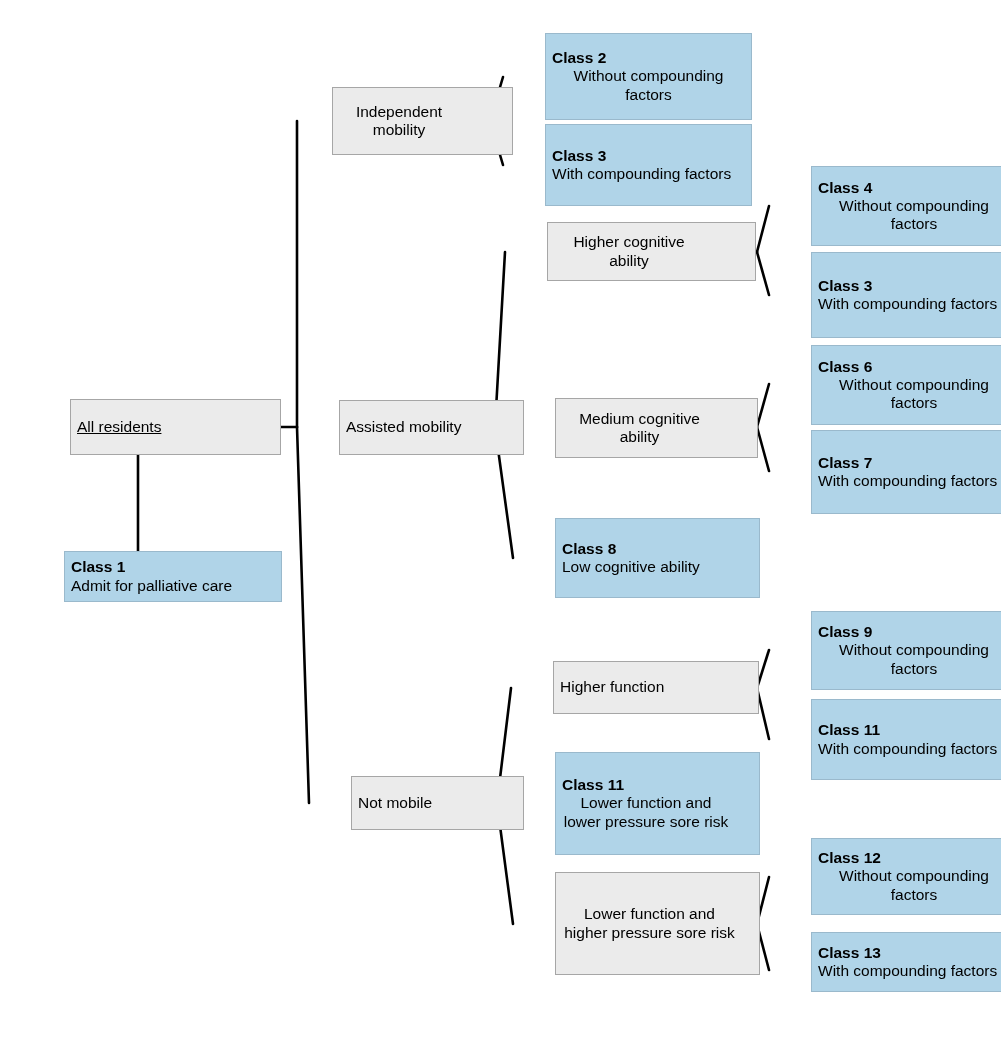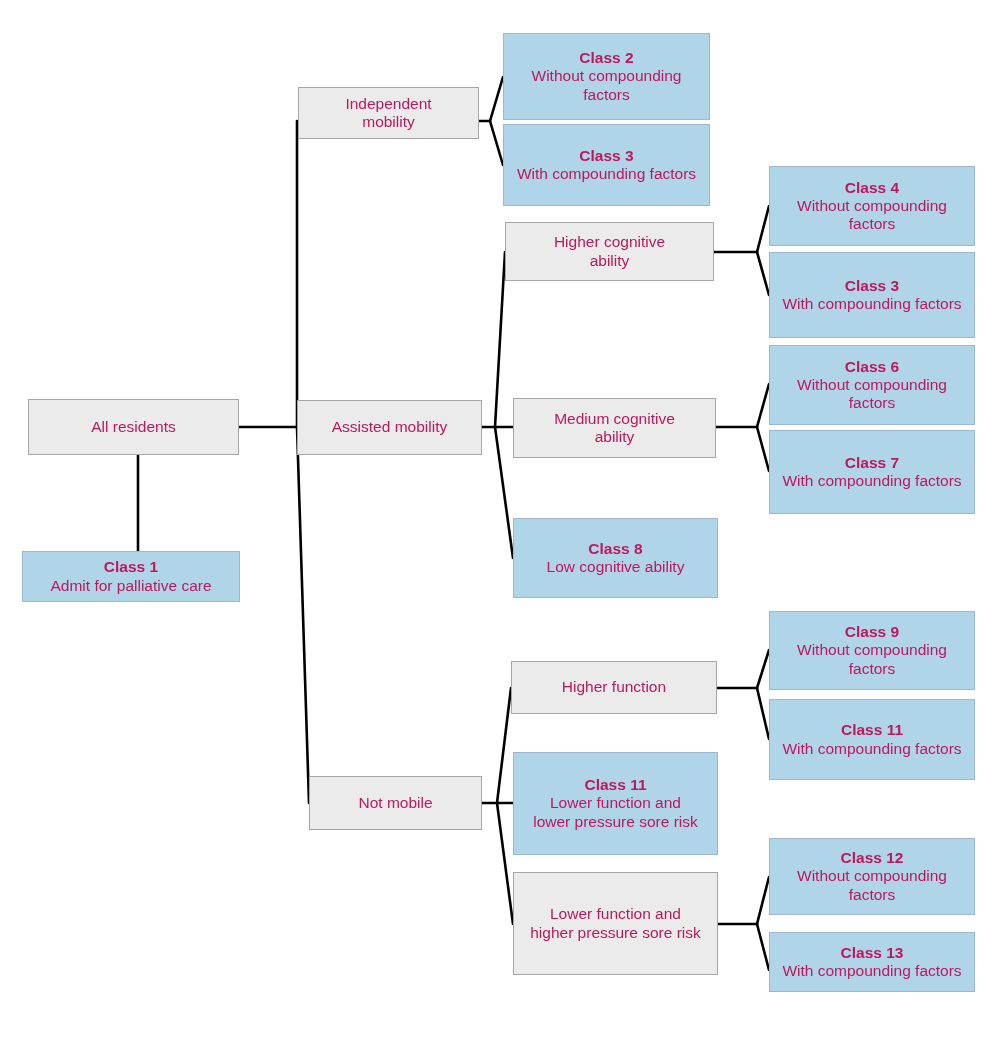--- a/index.html
+++ b/index.html
@@ -25,28 +25,29 @@
     top: 0;
     width: 1001px;
     height: 1051px;
     pointer-events: none;
   }
   .node {
     position: absolute;
     box-sizing: border-box;
     display: flex;
     flex-direction: column;
-    align-items: center;
+    align-items: flex-start;
     justify-content: center;
     text-align: center;
     line-height: 1.18;
     font-size: 15.5px;
-    color: #be185d;
+    color: #000000;
     padding: 2px 6px;
     overflow: hidden;
+    margin-left: 42px;
   }
   .node.decision {
     background: #ebebeb;
     border: 1px solid #a6a6a6;
   }
   .node.leaf {
     background: #b0d4e8;
     border: 1px solid #9ab9cc;
   }
   .node .title {
@@ -114,30 +115,30 @@
       <line x1="757" y1="688" x2="769" y2="739"></line>
 
       <line x1="718" y1="924" x2="757" y2="924"></line>
 
       <line x1="757" y1="924" x2="769" y2="877"></line>
 
       <line x1="757" y1="924" x2="769" y2="970"></line>
     </g>
   </svg>
 
-  <div class="node decision" style="left:28px; top:399px; width:211px; height:56px;">
+  <div class="node decision" style="left:28px; top:399px; width:211px; height:56px;text-decoration:underline;">
     <span class="desc">All residents</span>
   </div>
 
   <div class="node leaf" style="left:22px; top:551px; width:218px; height:51px;">
     <span class="title">Class 1</span>
     <span class="desc">Admit for palliative care</span>
   </div>
 
-  <div class="node decision" style="left:298px; top:87px; width:181px; height:52px;">
+  <div class="node decision" style="left:290px; top:87px; width:181px; height:68px;">
     <span class="desc" style="max-width:120px;">Independent mobility</span>
   </div>
 
   <div class="node leaf" style="left:503px; top:33px; width:207px; height:87px;">
     <span class="title">Class 2</span>
     <span class="desc">Without compounding factors</span>
   </div>
 
   <div class="node leaf" style="left:503px; top:124px; width:207px; height:82px;">
     <span class="title">Class 3</span>

